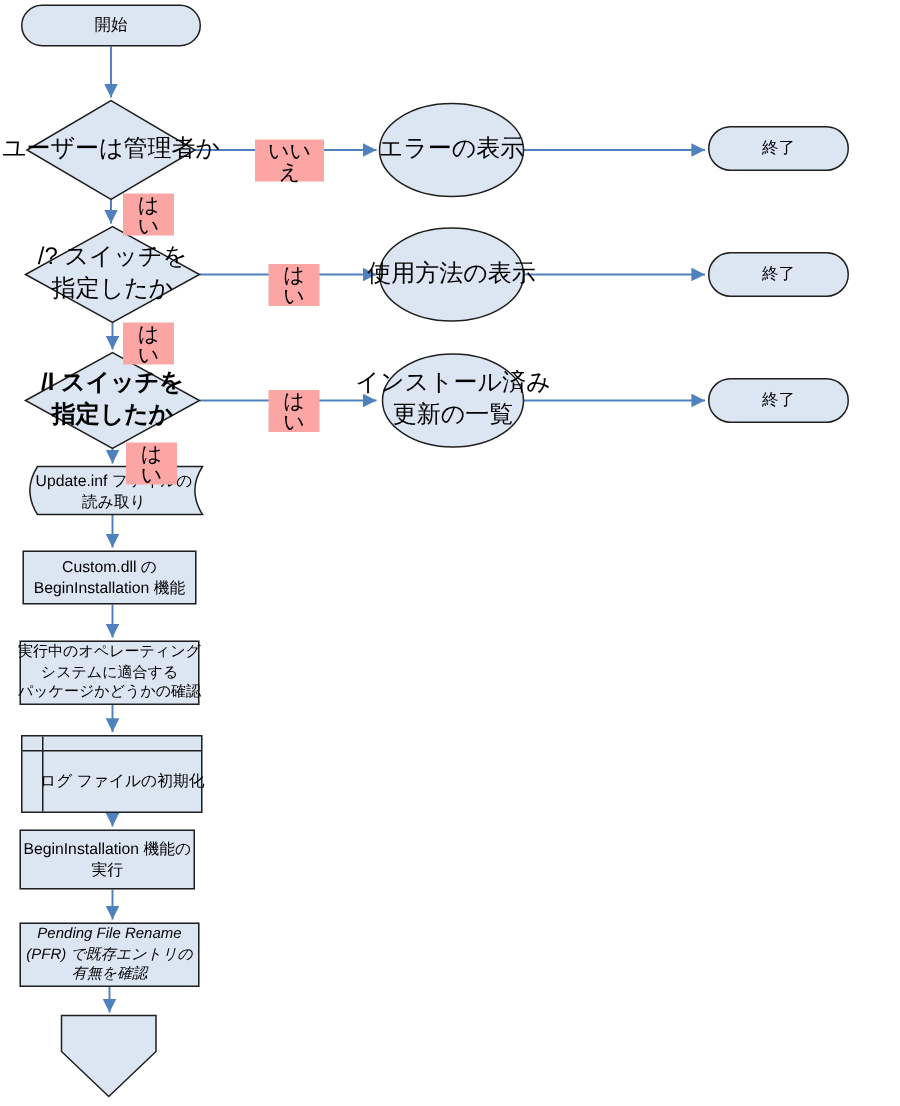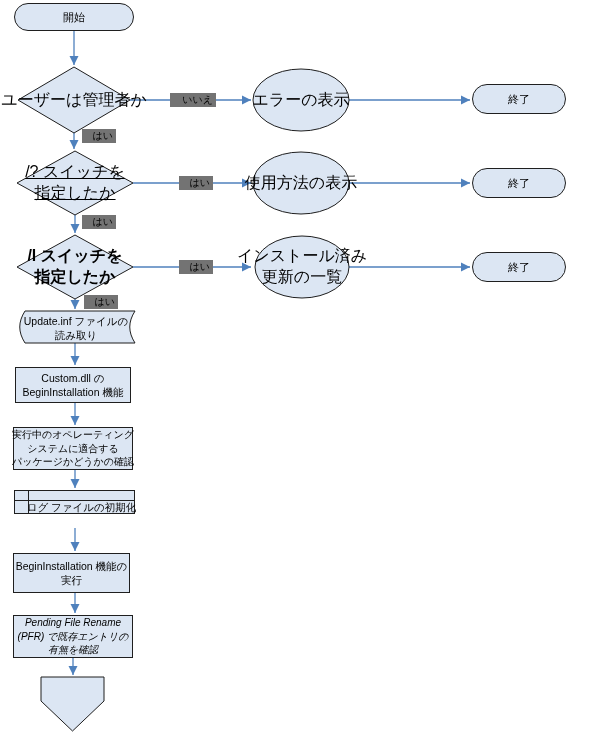--- a/index.html
+++ b/index.html
@@ -35,25 +35,25 @@
     justify-content: center;
     text-align: center;
     white-space: pre;
     font-size: 10.5px;
     line-height: 1.35;
   }
   .stadium { border-radius: 15px; font-size: 11px; text-align: center; }
   .small-text { font-size: 10px; line-height: 1.35; }
   .edge-label {
     position: absolute;
-    background: #737373;
+    background: #fca5a5;
     padding: 0 3px;
-    font-size: 10px;
+    font-size: 14px;
     line-height: 14px;
-    text-align: right;
+    text-align: center;
   }
   .sub-line-top { position: absolute; left: 0; right: 0; top: 9px; border-top: 1px solid #1f1f1f; }
   .sub-line-left { position: absolute; top: 0; bottom: 0; left: 13px; border-left: 1px solid #1f1f1f; }
   .sub-text { position: absolute; left: 14px; right: 0; top: 10px; bottom: 0;
     display: flex; align-items: center; justify-content: center; white-space: pre; }
 </style>
 </head>
 <body>
 
 <div class="canvas">
@@ -97,40 +97,40 @@
 
     <polygon class="shape" fill="#dce6f3" points="41,677 104,677 104,701 72.5,731 41,701"></polygon>
   </svg>
 
   <div class="box stadium" style="left:14px;top:3px;width:120px;height:28px;">開始</div>
   <div class="box stadium" style="left:472px;top:84px;width:94px;height:30px;">終了</div>
   <div class="box stadium" style="left:472px;top:168px;width:94px;height:30px;">終了</div>
   <div class="box stadium" style="left:472px;top:252px;width:94px;height:30px;">終了</div>
 
   <div class="node-text" style="left:20px;top:80px;width:108px;height:40px;">ユーザーは管理者か</div>
-  <div class="node-text" style="left:19px;top:158px;width:112px;height:50px;text-decoration:underline;">/? スイッチを
+  <div class="node-text" style="left:19px;top:158px;width:112px;height:50px;">/? スイッチを
 指定したか</div>
   <div class="node-text" style="left:19px;top:242px;width:112px;height:50px;font-weight:bold;">/l スイッチを
 指定したか</div>
 
   <div class="node-text" style="left:253px;top:70px;width:96px;height:60px;">エラーの表示</div>
   <div class="node-text" style="left:254px;top:237px;width:96px;height:60px;">インストール済み
 更新の一覧</div>
   <div class="node-text" style="left:253px;top:153px;width:96px;height:60px;">使用方法の表示</div>
 
   <div class="node-text" style="left:18px;top:311px;width:116px;height:36px;font-size:10.5px;">Update.inf ファイルの
 読み取り</div>
 
   <div class="box" style="left:15px;top:367px;width:116px;height:36px;">Custom.dll の
 BeginInstallation 機能</div>
   <div class="box small-text" style="left:13px;top:427px;width:120px;height:43px;">実行中のオペレーティング
 システムに適合する
 パッケージかどうかの確認</div>
 
-  <div class="box" style="left:14px;top:490px;width:121px;height:24px;">
+  <div class="box" style="left:14px;top:490px;width:121px;height:52px;">
     <div class="sub-line-top"></div>
     <div class="sub-line-left"></div>
     <div class="sub-text">ログ ファイルの初期化</div>
   </div>
 
   <div class="box" style="left:13px;top:553px;width:117px;height:40px;">BeginInstallation 機能の
 実行</div>
   <div class="box small-text" style="left:13px;top:615px;width:120px;height:43px;font-style:italic;">Pending File Rename
 (PFR) で既存エントリの
 有無を確認</div>

